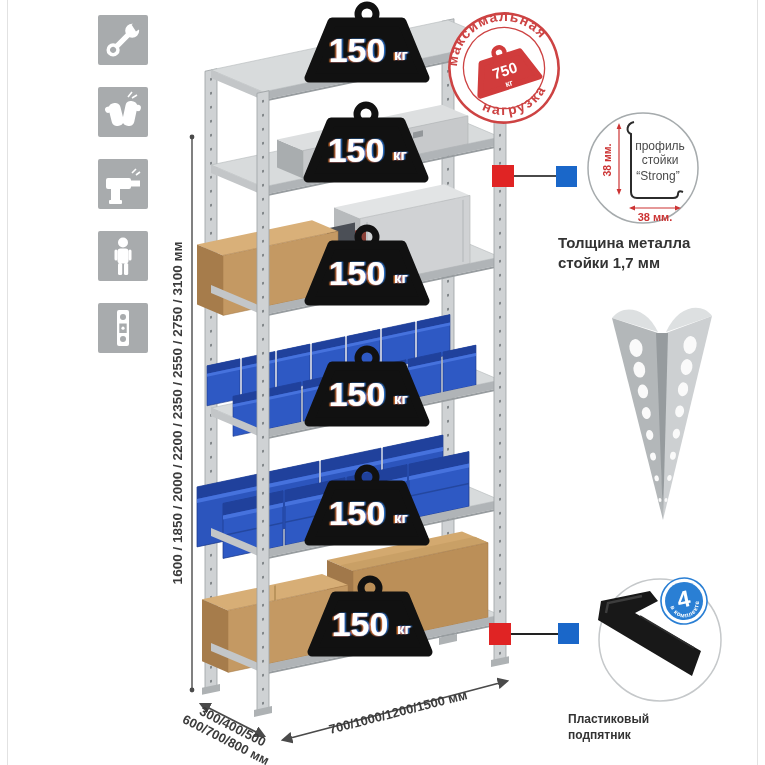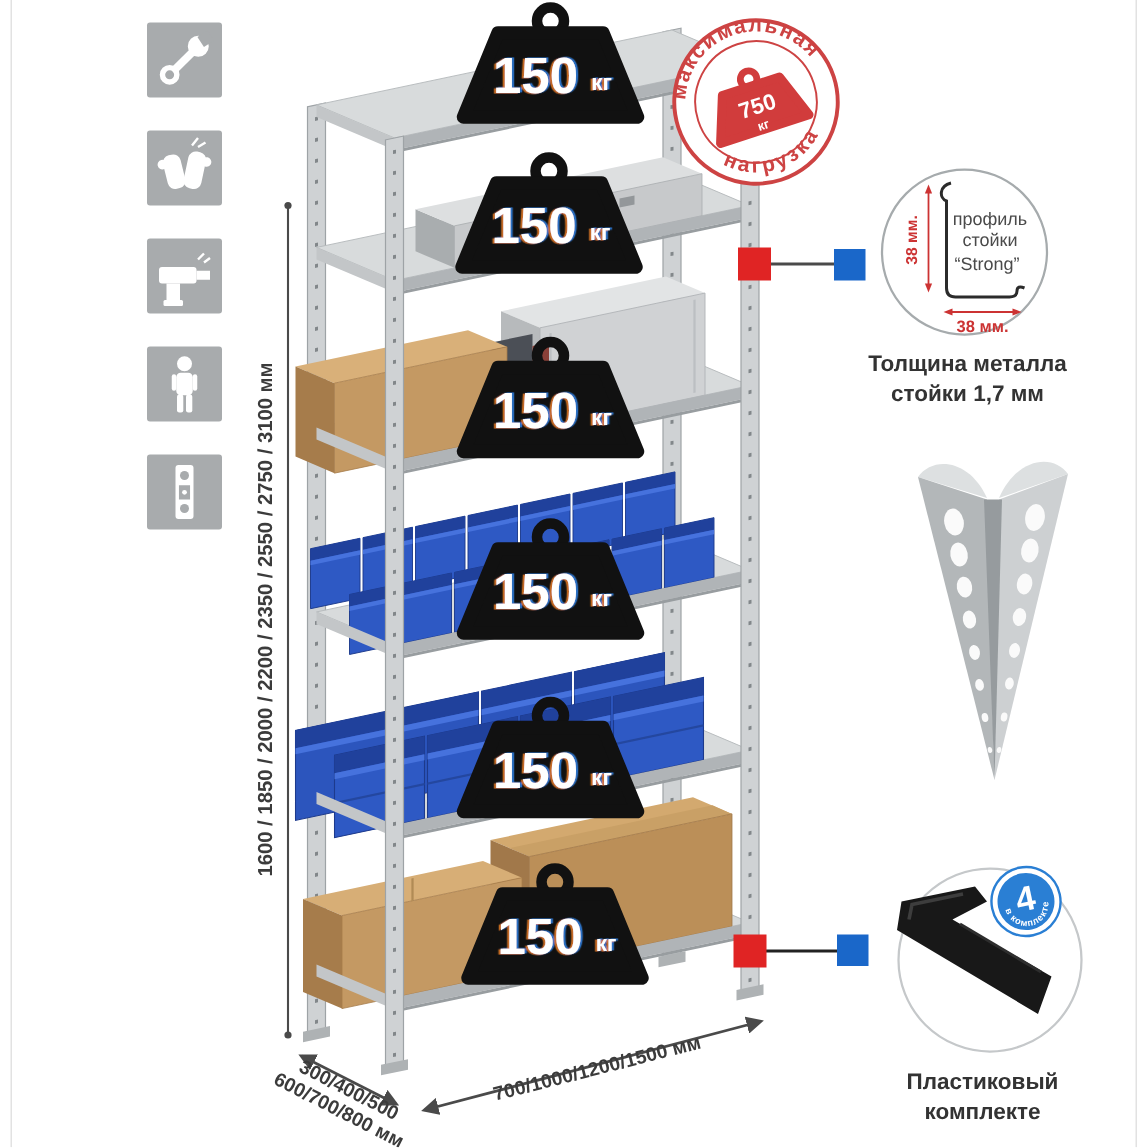--- a/index.html
+++ b/index.html
@@ -3,21 +3,21 @@
 <meta charset="utf-8">
 <style>
   html,body{margin:0;padding:0;background:#fff;}
   body{font-family:"Liberation Sans",sans-serif;}
   #stage{position:relative;width:765px;height:765px;background:#fff;overflow:hidden;}
   .edge-line{position:absolute;top:0;bottom:0;width:1px;background:#e2e2e2;}
   .icon-tile{position:absolute;left:98px;width:50px;height:50px;background:#a8abad;border-radius:2px;
              display:flex;align-items:center;justify-content:center;}
   .dim-label{position:absolute;color:#3b3b3b;font-weight:700;font-size:13px;white-space:nowrap;
              transform-origin:center center;}
-  .caption{position:absolute;color:#333;font-weight:700;text-align:center;line-height:1.32;}
+  .caption{position:absolute;color:#333;font-weight:700;text-align:left;line-height:1.32;}
   svg text{font-family:"Liberation Sans",sans-serif;}
 </style>
 </head>
 <body>
 
 <div id="stage">
 
   <div class="edge-line" style="left:7px"></div>
   <div class="edge-line" style="left:757px"></div>
 
@@ -475,18 +475,18 @@
     <span>600/700/800 мм</span>
   </div>
 
   <div class="dim-label" style="left:398px;top:712px;transform:translate(-50%,-50%) rotate(-14.3deg)">700/1000/1200/1500 мм</div>
 
   <div class="caption" style="left:558px;top:233px;width:174px;font-size:15px">
     <span>Толщина металла</span><br>
     <span>стойки 1,7 мм</span>
   </div>
 
-  <div class="caption" style="left:568px;top:712px;width:174px;font-size:15px">
+  <div class="caption" style="left:568px;top:712px;width:174px;font-size:12px">
     <span>Пластиковый</span><br>
-    <span>комплекте</span>
+    <span>подпятник</span>
   </div>
 
 </div>
 
 </body></html>

